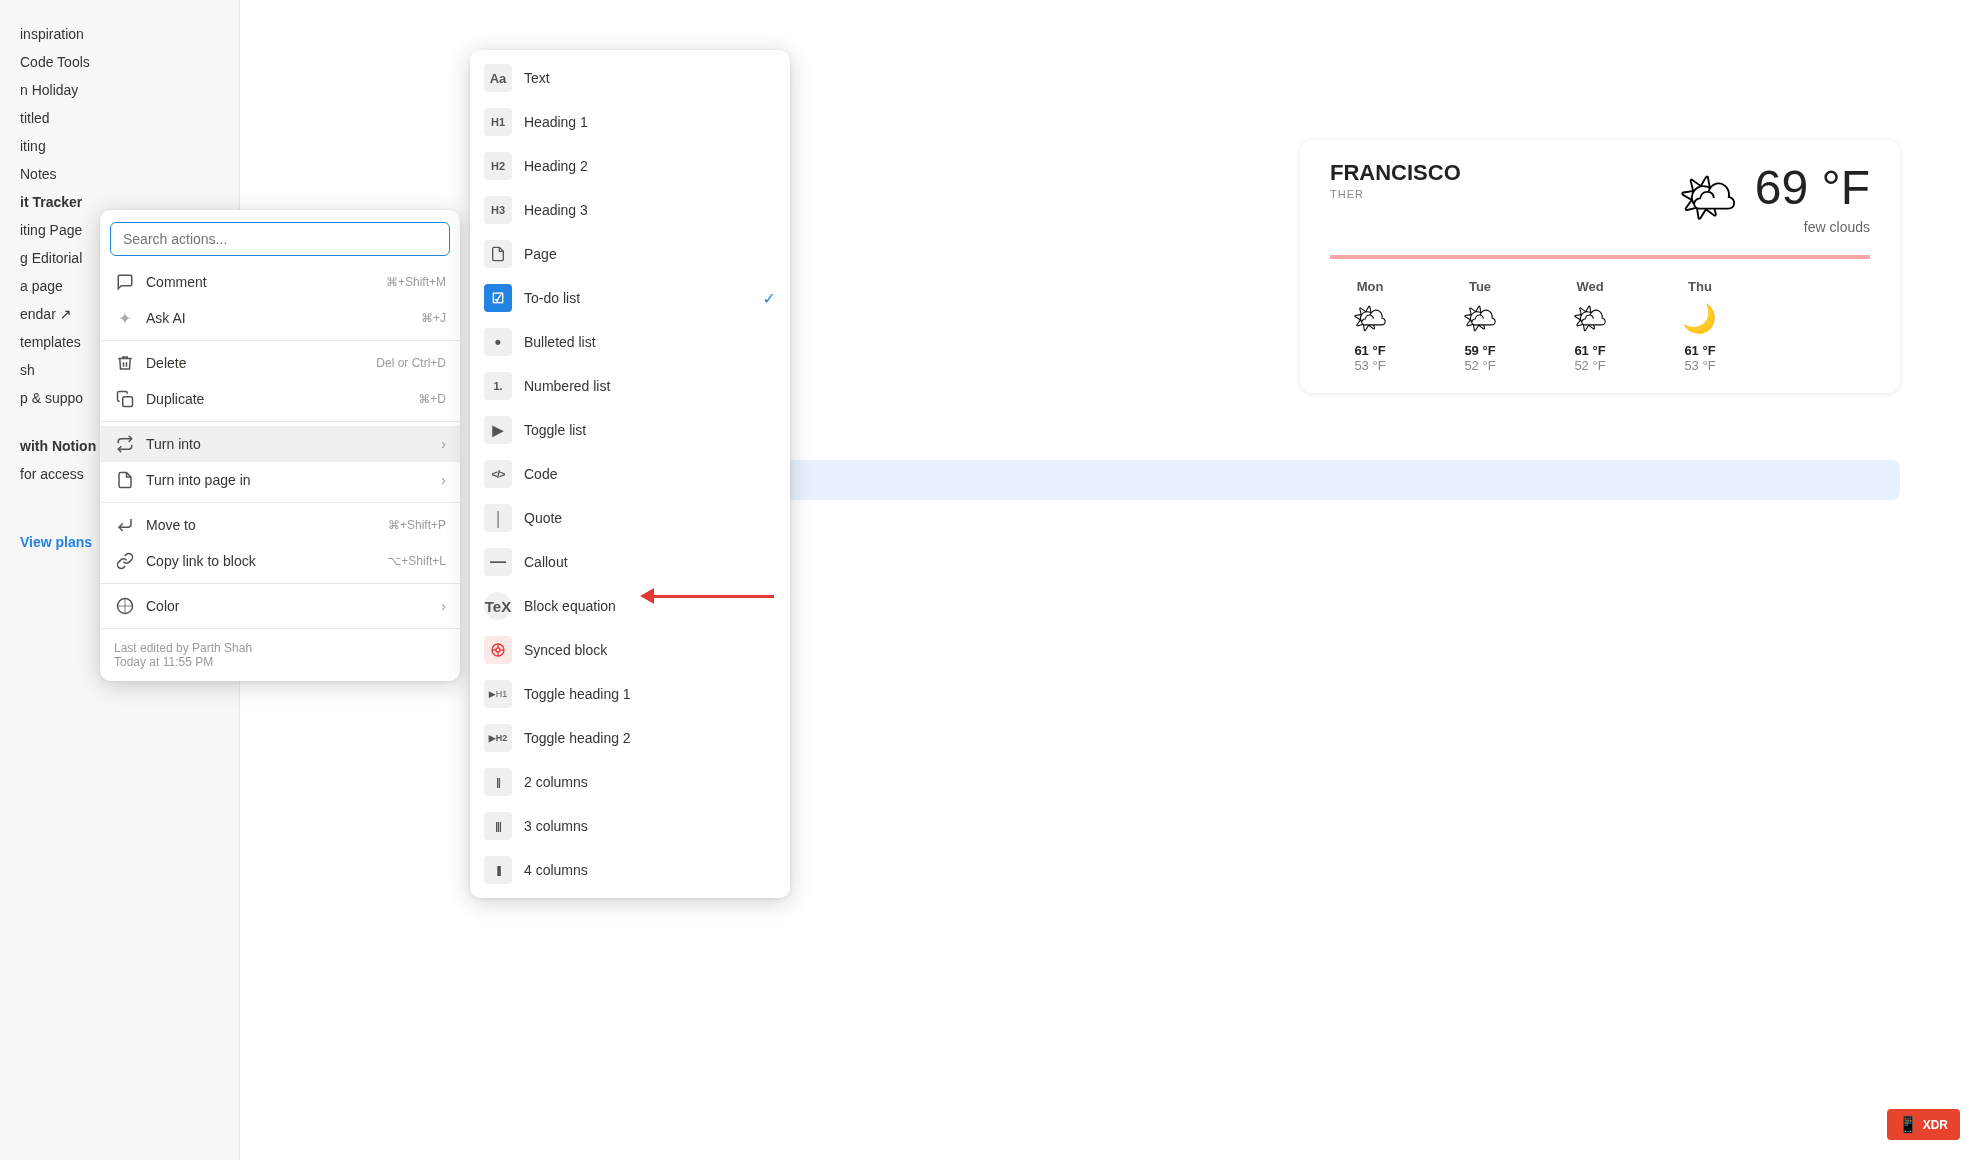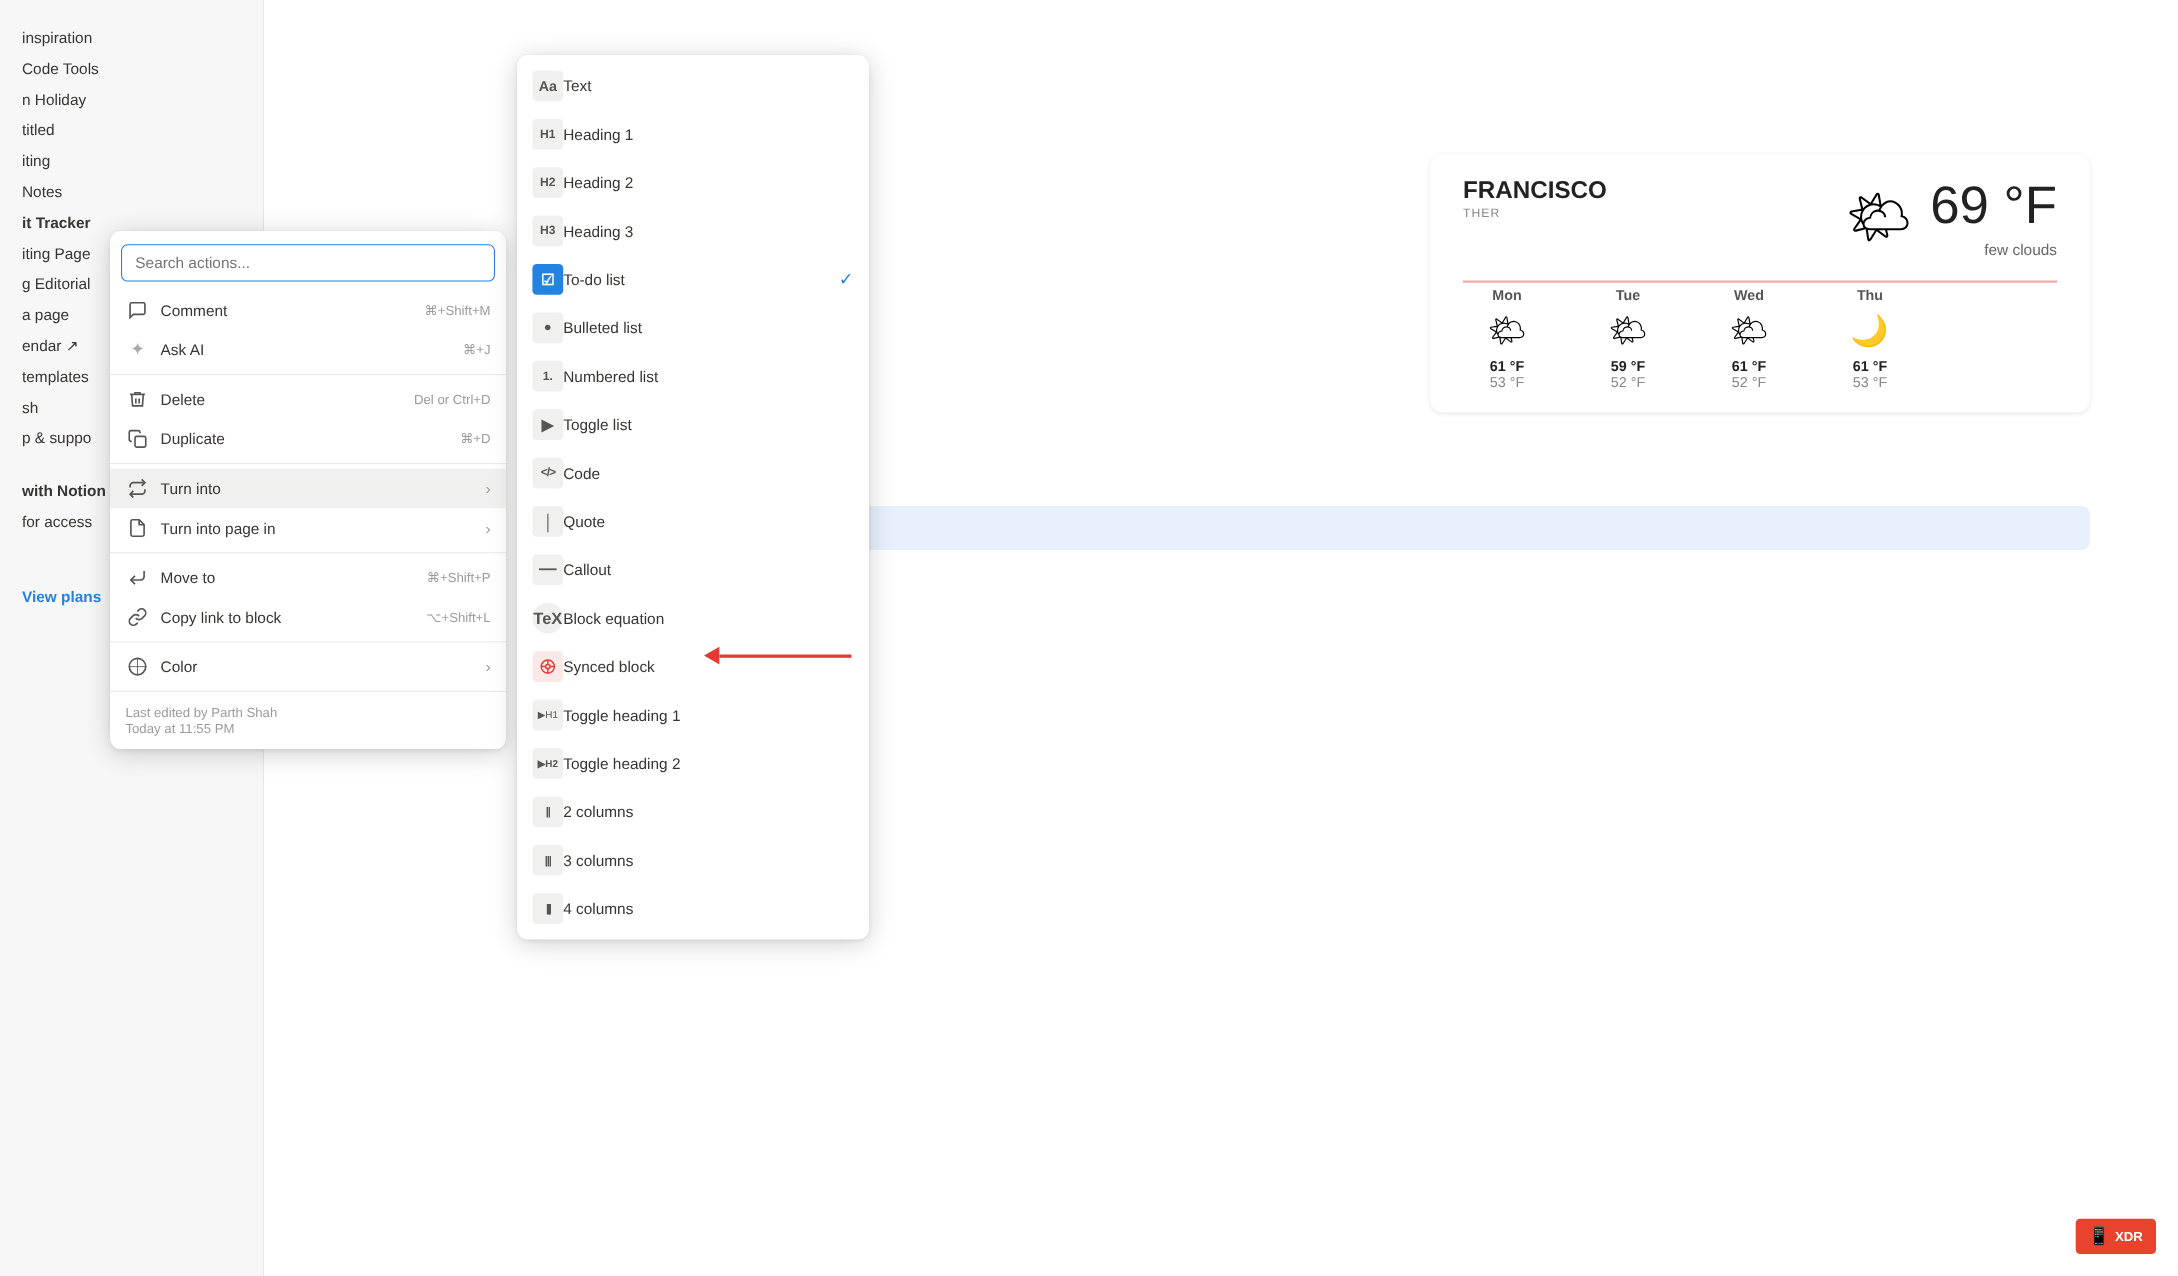--- a/index.html
+++ b/index.html
@@ -93,22 +93,22 @@
     }
     .weather-condition {
       font-size: 14px;
       color: #666;
       text-align: right;
       margin-top: 4px;
     }
     .weather-forecast {
       display: flex;
       gap: 30px;
-      border-top: 2px solid #fca5a5;
-      padding-top: 4px;
+      border-top: 4px solid #fca5a5;
+      padding-top: 20px;
     }
     .forecast-day {
       text-align: center;
       min-width: 80px;
     }
     .forecast-day-name {
       font-size: 13px;
       color: #555;
       font-weight: 600;
       margin-bottom: 8px;
@@ -244,20 +244,21 @@
       align-items: center;
       padding: 8px 14px;
       font-size: 14px;
       color: #37352f;
       cursor: pointer;
       position: relative;
     }
     .submenu-item .sub-icon {
       width: 28px;
       height: 28px;
+      margin-right: 12px;
       display: flex;
       align-items: center;
       justify-content: center;
       background: #f0f0ef;
       border-radius: 4px;
       font-size: 12px;
       font-weight: 700;
       color: #555;
       flex-shrink: 0;
     }
@@ -519,20 +520,29 @@
   <div class="submenu-item">
     <span class="sub-icon" style="font-size:11px; font-weight:700;">H2</span>
     <span>Heading 2</span>
   </div>
 
   <div class="submenu-item">
     <span class="sub-icon" style="font-size:11px; font-weight:700;">H3</span>
     <span>Heading 3</span>
   </div>
 
+  <div class="submenu-item">
+    <span class="sub-icon" style="background:#f0f0ef;">
+      <svg width="16" height="16" viewBox="0 0 24 24" fill="none" stroke="#555" stroke-width="2">
+        <path d="M14 2H6a2 2 0 0 0-2 2v16a2 2 0 0 0 2 2h12a2 2 0 0 0 2-2V8z"></path>
+        <polyline points="14 2 14 8 20 8"></polyline>
+      </svg>
+    </span>
+    <span>Page</span>
+  </div>
 
   <div class="submenu-item">
     <span class="sub-icon" style="background:#2383e2; color:#fff; font-size:14px;">☑</span>
     <span>To-do list</span>
     <span class="sub-check">✓</span>
   </div>
 
   <div class="submenu-item">
     <span class="sub-icon" style="font-size:18px;">•</span>
     <span>Bulleted list</span>

